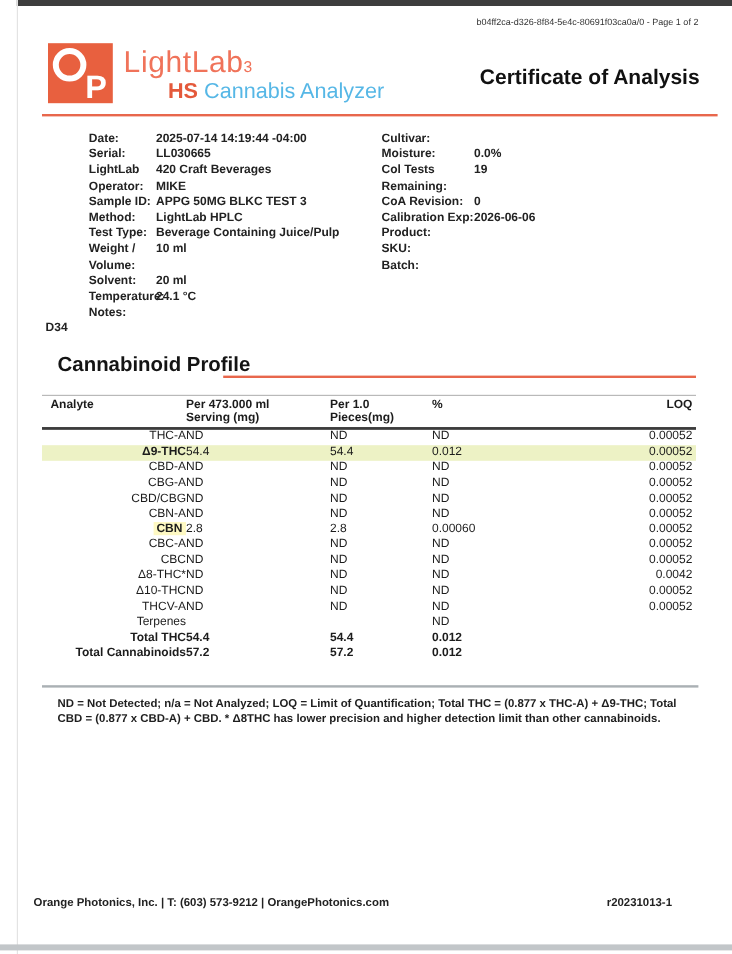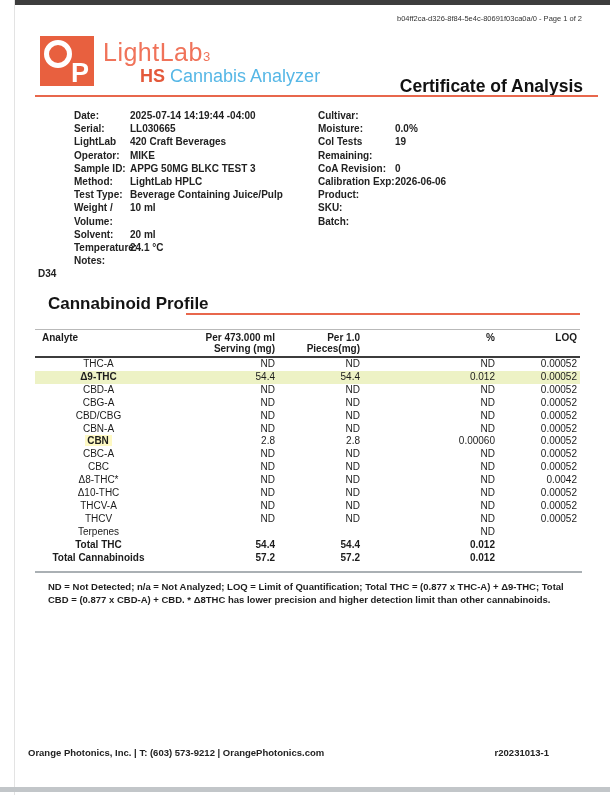--- a/index.html
+++ b/index.html
@@ -20,55 +20,55 @@
   .logo-mark  { position:relative; width:54px; height:50px; background:#E8603F; margin-right:9px; }
   .logo-o     { position:absolute; top:4px; left:4px; width:28px; height:28px; border:5px solid #ffffff; border-radius:50%; }
   .logo-p     { position:absolute; bottom:-1px; right:5px; color:#ffffff; font-size:27px; font-weight:bold; line-height:1; }
   .logo-text  { padding-top:3px; }
   .brand-line { font-size:25px; color:#F0735A; letter-spacing:0.5px; line-height:1.05; }
   .brand-sub  { font-size:13px; vertical-align:baseline; }
   .product-line { font-size:18px; margin-top:1px;padding-left:37px; }
   .product-prefix { color:#E4593B; font-weight:bold; }
   .product-name   { color:#56B7E6; }
 
-  .coa-title { position:absolute; top:76px; right:27px; font-size:17.5px; font-weight:bold; color:#111; }
+  .coa-title { position:absolute; top:54px; right:27px; font-size:17.5px; font-weight:bold; color:#111; }
   .header-rule { position:absolute; top:95px; left:35px; right:12px; height:2px; background:#E8674C; }
 
   
   .meta-col { position:absolute; top:109px; font-size:10px; font-weight:bold; color:#222; }
   .meta-left  { left:38px;  width:275px; }
   .meta-right { left:318px; width:270px; }
   .meta-row { display:flex; line-height:13.2px; }
   .meta-left  .meta-label { width:92px; flex:0 0 92px;padding-left:36px; }
   .meta-right .meta-label { width:77px; flex:0 0 77px; }
   .meta-note-value { line-height:13.2px; }
 
   
   .section-title { position:absolute; top:294px; left:48px; font-size:17px; font-weight:bold; color:#141414; }
   .section-rule  { position:absolute; top:313px; left:186px; right:30px; height:2px; background:#E8674C; }
 
   
   .cannab-table { position:absolute; top:329px; left:35px; width:545px; border-collapse:collapse; font-size:10px; }
   .cannab-table thead th { font-weight:bold; vertical-align:top; padding:2px 0 2px 0; border-top:1px solid #b9b9b9; border-bottom:2px solid #3c3c3c; line-height:11px; }
   .cannab-table td { padding:0; line-height:12.9px; height:12.9px; }
-  .c-analyte { text-align:center; padding-left:7px !important; }
-  .c-serving, .c-pieces, .c-pct { text-align:right; }
+  .c-analyte { text-align:right; padding-left:7px !important; }
+  .c-serving, .c-pieces, .c-pct { text-align:left; }
   .c-loq { text-align:right; padding-right:3px !important; }
   th.c-analyte { text-align:left;margin-left:16px; }
   th.c-loq { }
   .hl-row { background:#EDF2C5; }
   .hl-row .c-analyte { font-weight:bold; }
   .hl-label { background:#fef9c3; font-weight:bold; padding:0 3px 0 2px; }
   .total-row td { font-weight:bold; }
   .table-bottom-rule { position:absolute; top:571px; left:35px; right:28px; height:2px; background:#aab0b4; }
 
   .footnote { position:absolute; top:581px; left:48px; right:30px; font-size:9.5px; font-weight:bold; line-height:12.5px; color:#1e1e1e; }
 
   .footer { position:absolute; top:747px; left:28px; right:40px; display:flex; justify-content:space-between; font-size:9.5px; font-weight:bold; color:#222; }
-  .footer-right { margin-right:21px; }
+  .footer-right { margin-right:10px; }
 </style>
 </head>
 <body>
 
 <div class="page">
   <div class="scan-top"></div>
   <div class="scan-left"></div>
   <div class="scan-bottom"></div>
 
   <div class="doc-id">b04ff2ca-d326-8f84-5e4c-80691f03ca0a/0 - Page 1 of 2</div>
@@ -268,27 +268,20 @@
           <td class="c-loq">0.00052</td>
         </tr>
         <tr>
           <td class="c-analyte">THCV-A</td>
           <td class="c-serving">ND</td>
           <td class="c-pieces">ND</td>
           <td class="c-pct">ND</td>
           <td class="c-loq">0.00052</td>
         </tr>
         <tr>
-          <td class="c-analyte">THCV</td>
-          <td class="c-serving">ND</td>
-          <td class="c-pieces">ND</td>
-          <td class="c-pct">ND</td>
-          <td class="c-loq">0.00052</td>
-        </tr>
-        <tr>
           <td class="c-analyte">Terpenes</td>
           <td class="c-serving"></td>
           <td class="c-pieces"></td>
           <td class="c-pct">ND</td>
           <td class="c-loq"></td>
         </tr>
         <tr class="total-row">
           <td class="c-analyte">Total THC</td>
           <td class="c-serving">54.4</td>
           <td class="c-pieces">54.4</td>

